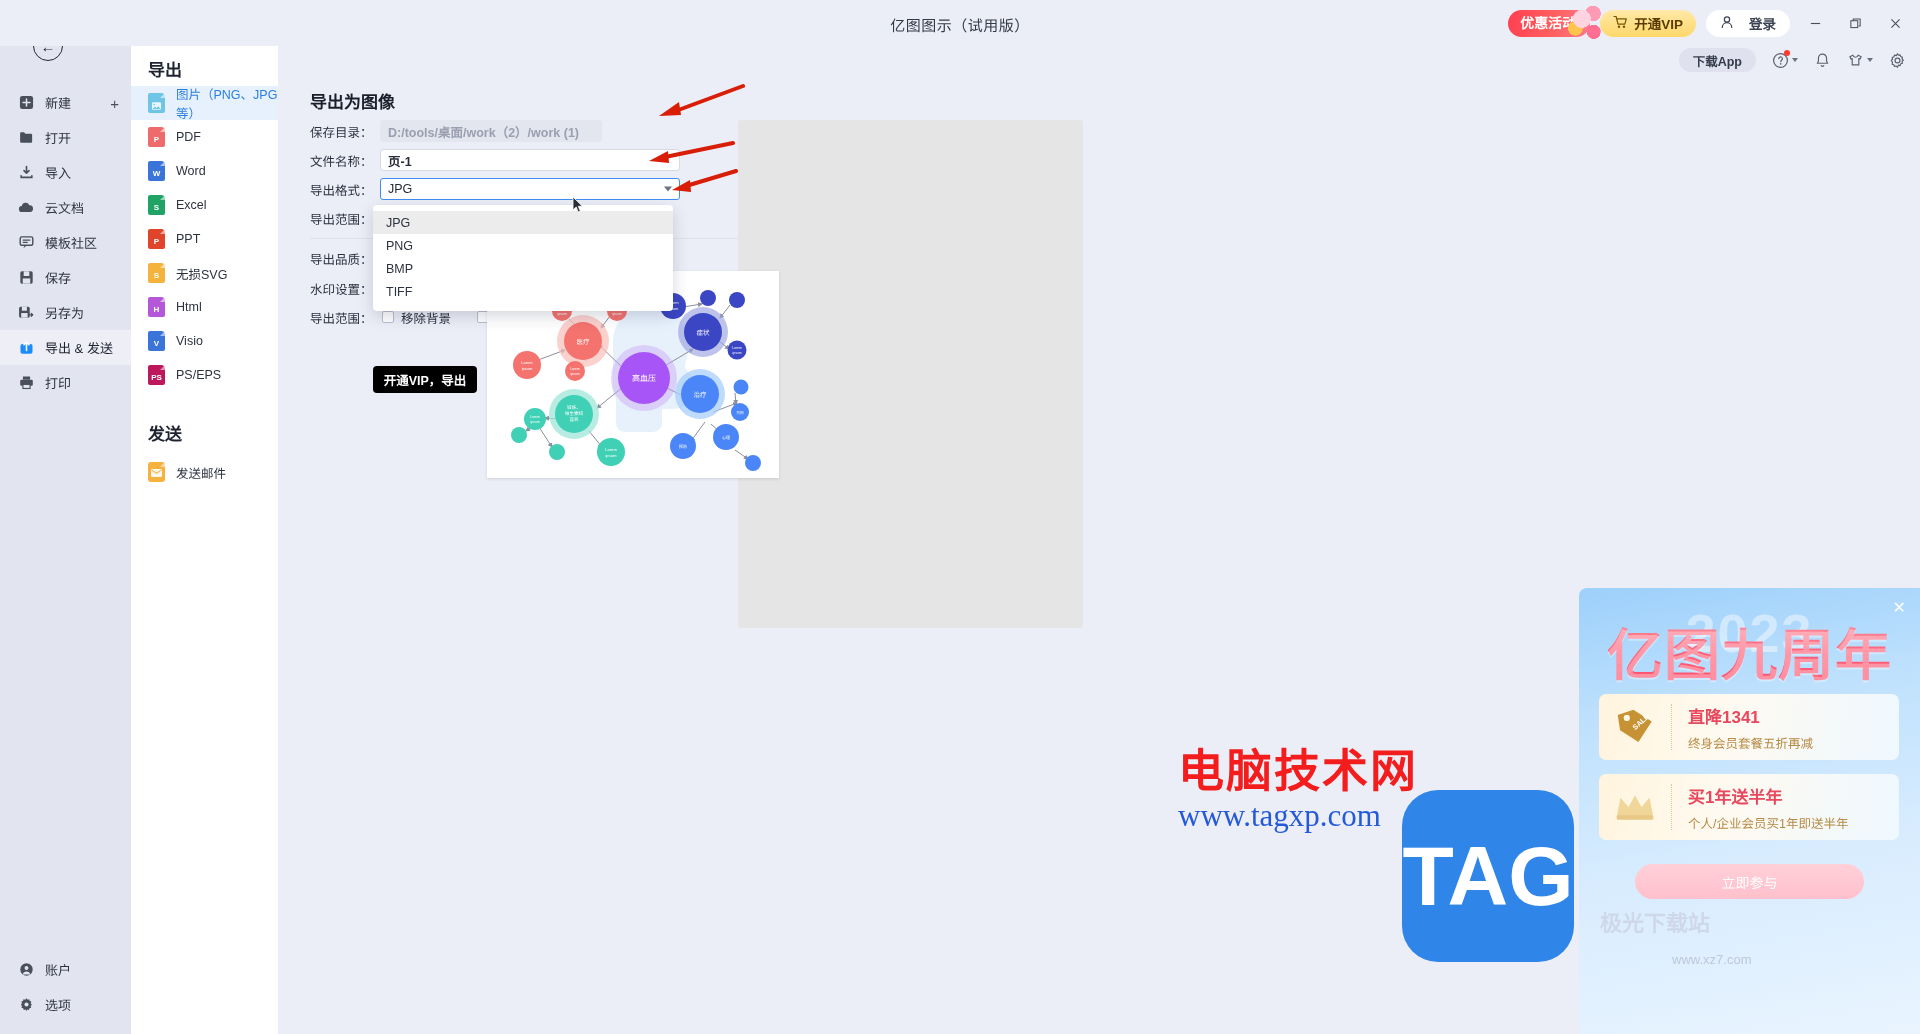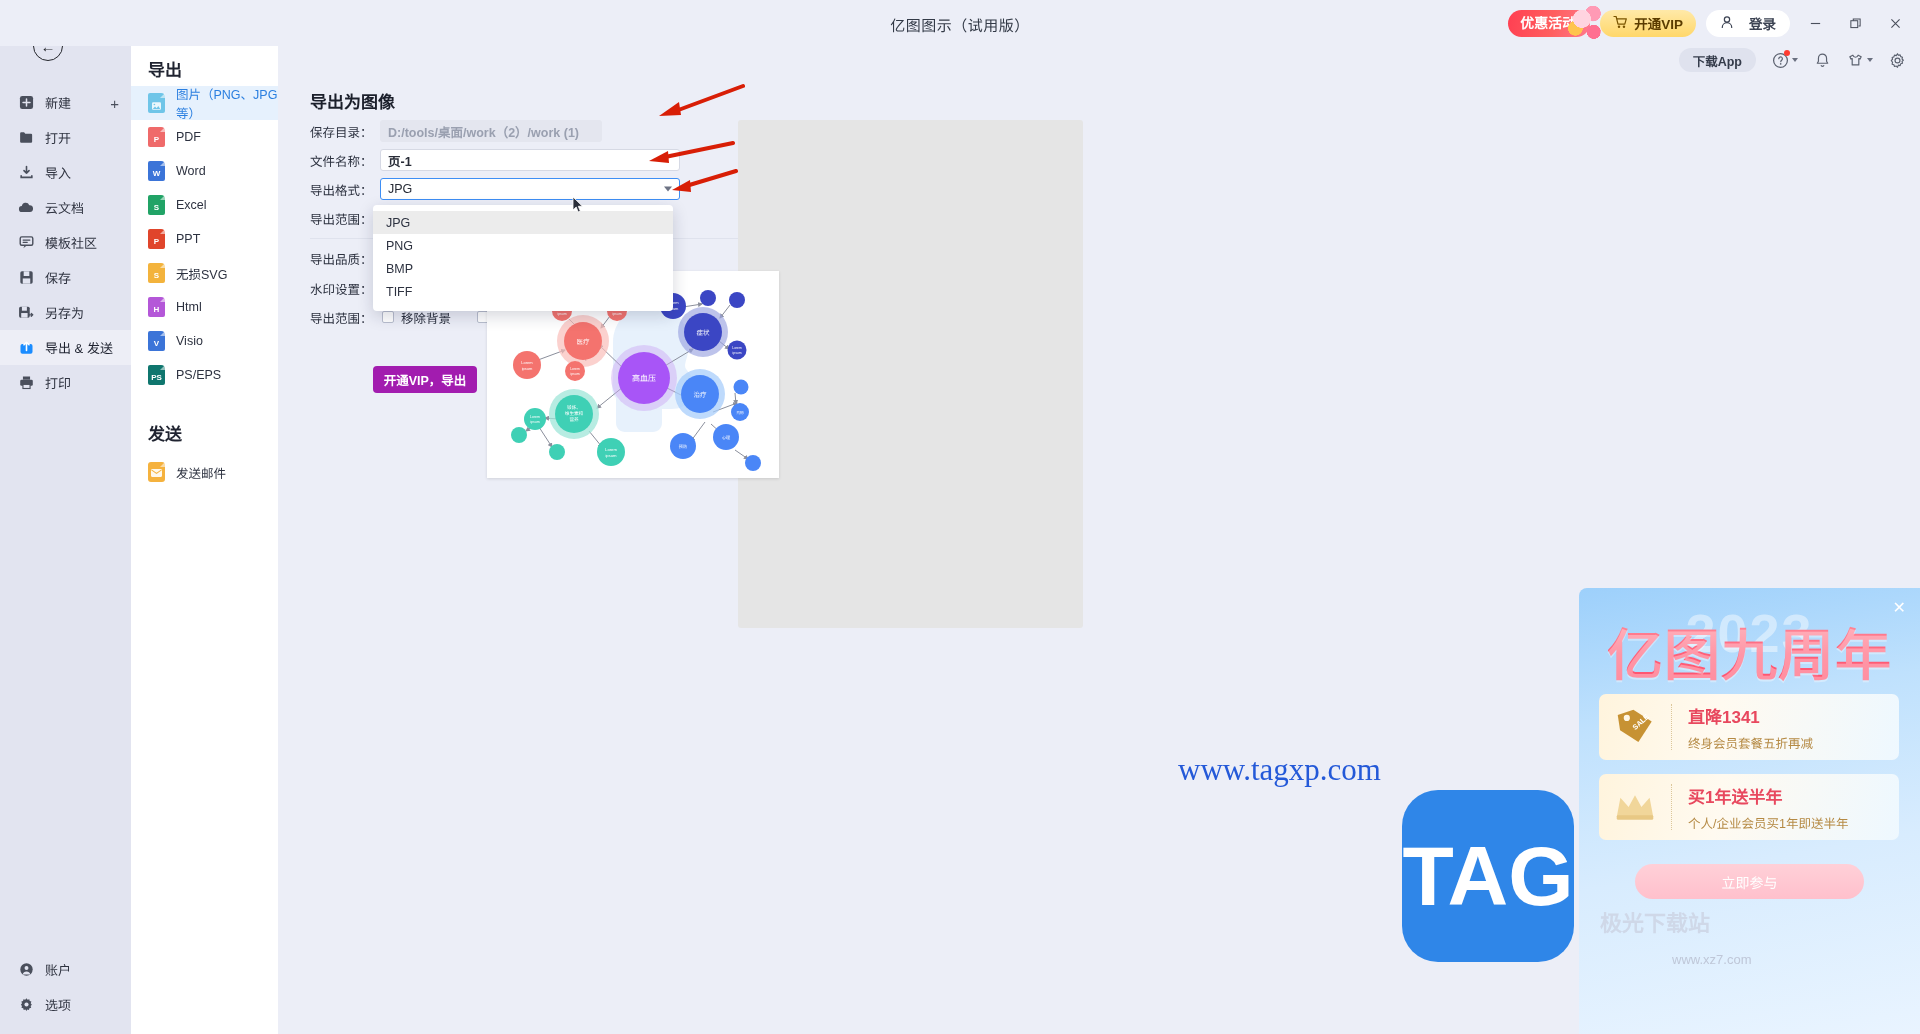--- a/index.html
+++ b/index.html
@@ -140,21 +140,21 @@
   .dd-item { height: 23px; display: flex; align-items: center; padding-left: 13px; font-size: 12.5px; color: #2d3240; }
   .dd-item.sel { background: #ececec; }
   .hrule { position: absolute; left: 32px; top: 238px; width: 640px; height: 1px; background: #dfe2ed; }
   .chk {
     width: 12px; height: 12px; border: 1px solid #b9bece; background: #fff; border-radius: 2px;
     margin-right: 7px; flex: 0 0 auto;
   }
   .chk-row { display: flex; align-items: center; font-size: 12.5px; color: #2d3240; }
   .vip-export-btn {
     position: absolute; left: 95px; top: 366px; width: 104px; height: 27px; border-radius: 4px;
-    background: #a21caf; color: #fff; font-size: 12.5px; font-weight: bold;
+    background: #000000; color: #fff; font-size: 12.5px; font-weight: bold;
     display: flex; align-items: center; justify-content: center;
   }
 
   
   .preview-frame {
     position: absolute; left: 460px; top: 120px; width: 345px; height: 508px;
     background: #e5e5e5; border-radius: 3px;
   }
   .preview-page {
     position: absolute; left: 487px; top: 271px; width: 292px; height: 207px;
@@ -404,21 +404,21 @@
           </span>
         <span>Html</span>
       </div>
       <div class="np-item">
         <span class="fico" style="background:#3b74d8">
             <span>V</span>
           </span>
         <span>Visio</span>
       </div>
       <div class="np-item">
-        <span class="fico" style="background:#0f766e">
+        <span class="fico" style="background:#be185d">
             <span>PS</span>
           </span>
         <span>PS/EPS</span>
       </div>
     </div>
 
     <div class="np-title2">发送</div>
     <div class="np-list2">
       <div class="np-item">
         <span class="fico" style="background:#f5b23e;border-radius:3px">
@@ -709,16 +709,17 @@
       </span>
     </div>
 
     <div class="promo-btn" style="top:276px">立即参与</div>
   </div>
 
   <div class="wm wm-jg">极光下载站</div>
   <div class="wm wm-tag">TAG</div>
   <div class="wm wm-xz">www.xz7.com</div>
   <div class="wm wm-main">
+    <div class="wm-cn">电脑技术网</div>
     <div class="wm-url">www.tagxp.com</div>
   </div>
 
 </div>
 
 </body></html>

